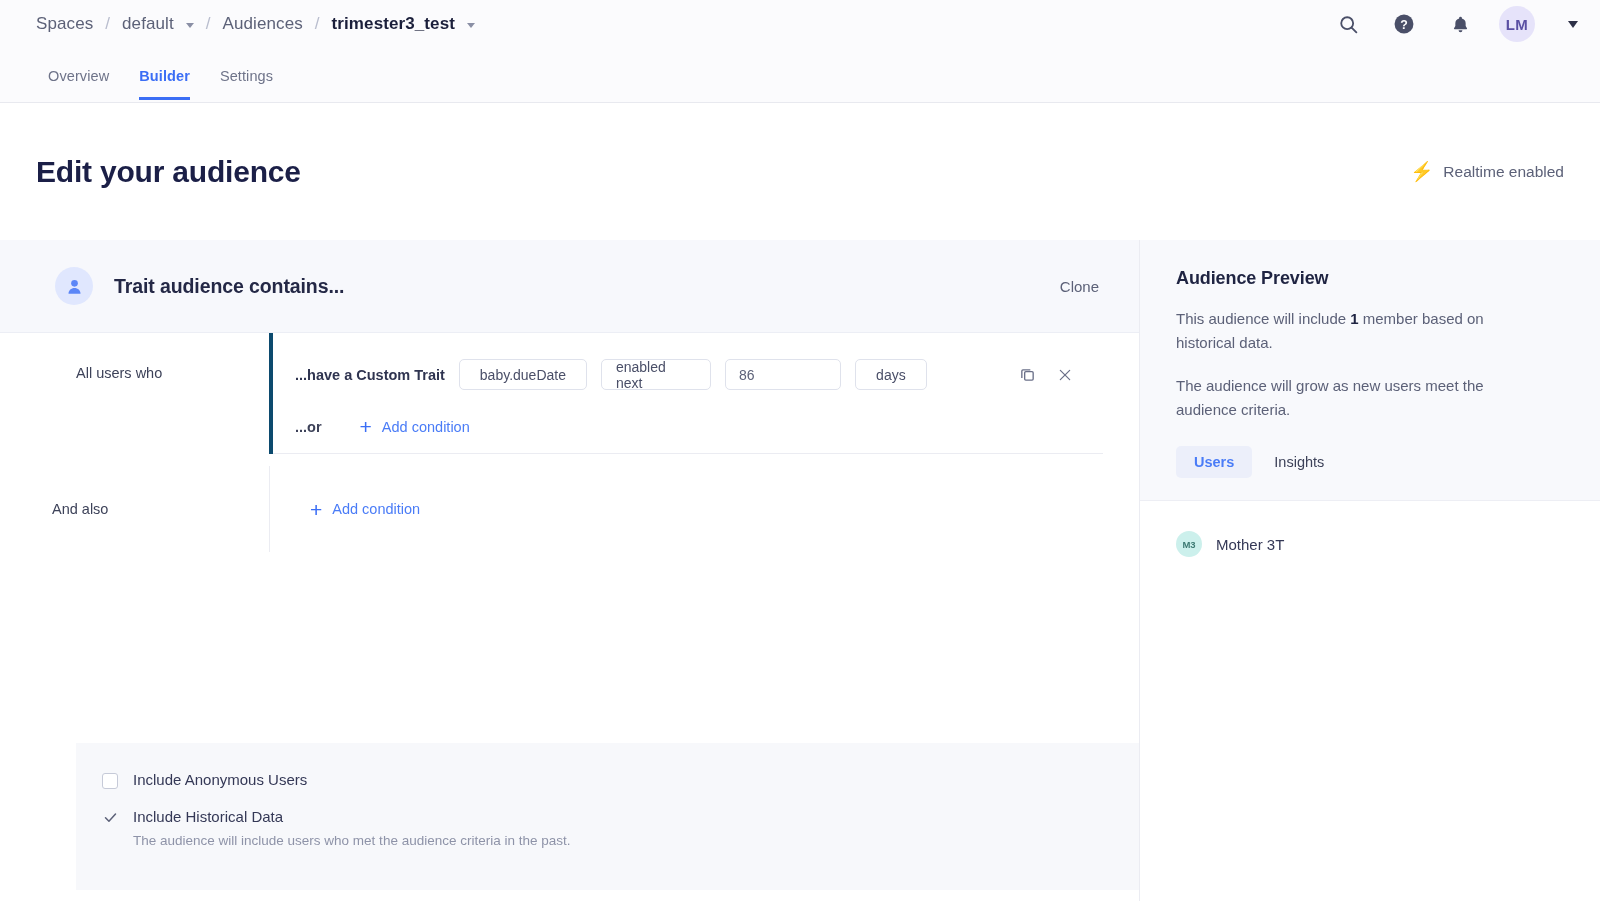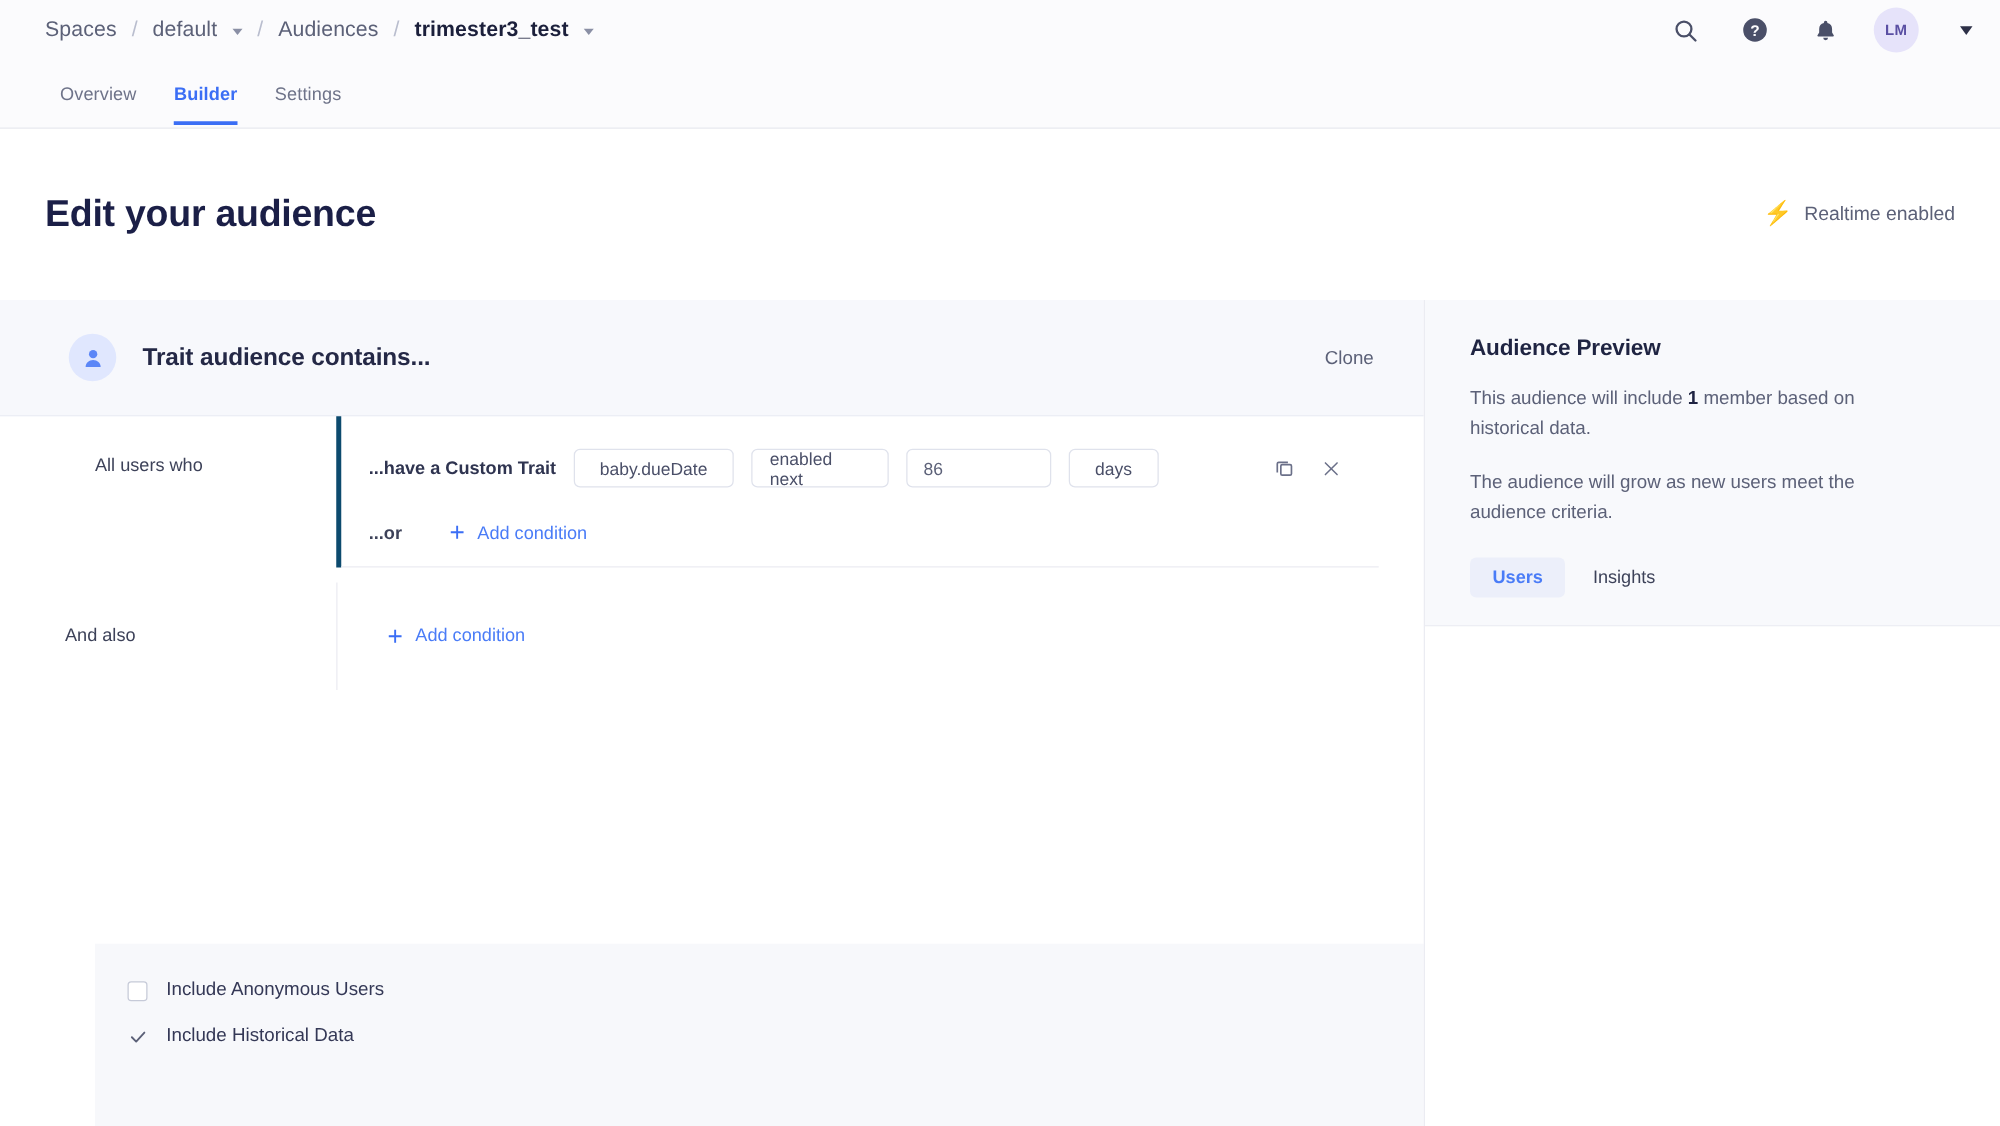--- a/index.html
+++ b/index.html
@@ -55,21 +55,21 @@
     top: 6px;
     display: flex;
     align-items: center;
     gap: 22px;
   }
   .ticon { width: 34px; height: 34px; display: flex; align-items: center; justify-content: center; cursor: pointer; }
   .avatar {
     width: 36px; height: 36px; border-radius: 50%;
     background: #e6e3fa;
     color: #5a4fa3;
-    font-size: 12px; font-weight: bold;
+    font-size: 15px; font-weight: bold;
     display: flex; align-items: center; justify-content: center;
     letter-spacing: .4px;
   }
   .avatar-caret {
     width: 0; height: 0;
     border-left: 5px solid transparent;
     border-right: 5px solid transparent;
     border-top: 7px solid #2d3047;
     margin-left: 11px;
   }
@@ -238,21 +238,21 @@
     align-items: center;
     height: 86px;
   }
   .andalso-row { display: flex; margin-top: 12px; }
 
   
   .options {
     position: absolute;
     left: 76px;
     right: 0;
-    bottom: 0;
+    bottom: 12px;
     background: #f7f8fb;
     padding: 28px 0 22px 26px;
     height: 147px;
   }
   .optrow { display: flex; align-items: flex-start; margin-bottom: 18px; }
   .checkbox {
     width: 16px; height: 16px;
     border: 1.5px solid #c6cad8;
     border-radius: 3px;
     background: #fff;
@@ -437,33 +437,40 @@
         <span class="opt-label">Include Anonymous Users</span>
       </div>
       <div class="optrow">
         <span class="checkmark">
           <svg width="15" height="15" viewBox="0 0 24 24" fill="none" stroke="#5c6178" stroke-width="2.4" stroke-linecap="round" stroke-linejoin="round">
             <polyline points="4,12.5 9.5,18 20,6.5"></polyline>
           </svg>
         </span>
         <span>
           <span class="opt-label">Include Historical Data</span>
+          <div class="opt-help">The audience will include users who met the audience criteria in the past.</div>
         </span>
       </div>
     </div>
 
   </div>
 
   <div class="rightcol">
     <div class="preview-top">
       <div class="preview-title">Audience Preview</div>
       <div class="preview-p">
         <span>This audience will include </span><b>1</b><span> member based on historical data.</span>
       </div>
       <div class="preview-p">The audience will grow as new users meet the audience criteria.</div>
       <div class="seg-tabs">
         <span class="seg-tab active">Users</span>
         <span class="seg-tab">Insights</span>
       </div>
     </div>
+    <div class="userlist">
+      <div class="user-row">
+        <span class="user-av">M3</span>
+        <span class="user-name">Mother 3T</span>
+      </div>
+    </div>
   </div>
 
 </div>
 
 </body></html>

